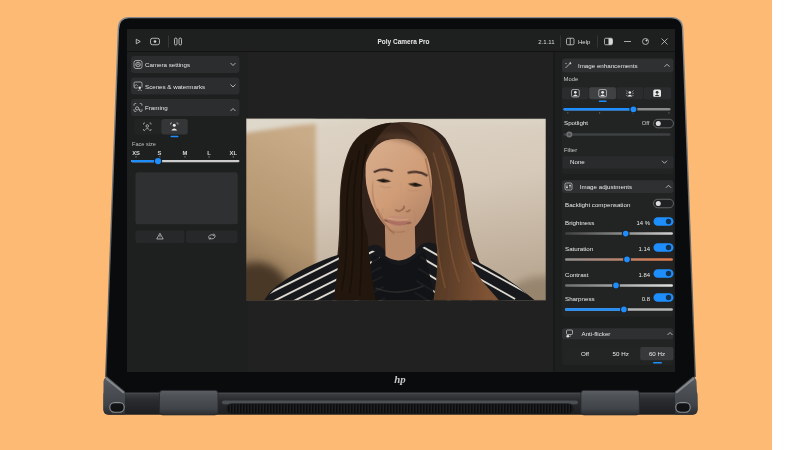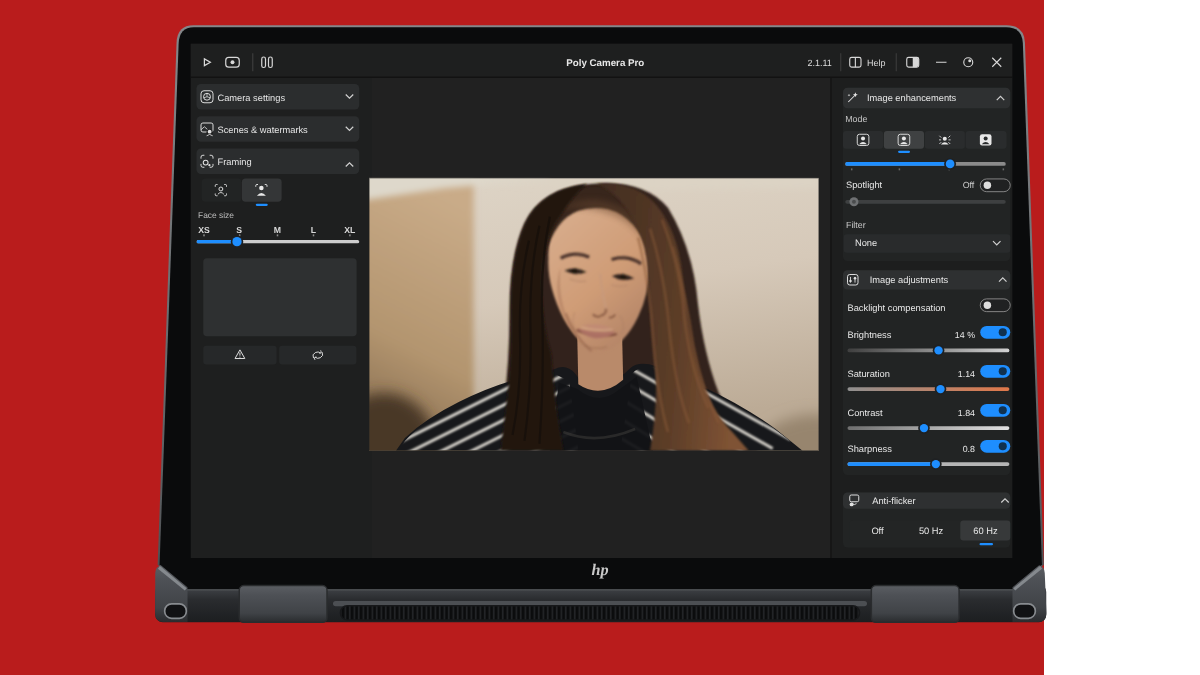--- a/index.html
+++ b/index.html
@@ -1,18 +1,18 @@
 <!DOCTYPE html>
 <html><head>
 <meta charset="utf-8">
 <style>
   * { margin:0; padding:0; box-sizing:border-box; }
   html,body { width:800px; height:450px; background:#ffffff; overflow:hidden;
     font-family:"Liberation Sans", sans-serif; }
-  #wrap { position:relative; width:696px; height:450px; background:#b91c1c; }
+  #wrap { position:relative; width:772px; height:450px; background:#fdba74; }
   #laptop { position:absolute; left:0; top:0; }
   #app { position:absolute; left:126.5px; top:29px; width:548px; height:343px; overflow:hidden; }
   #appin { position:absolute; left:0; top:0; width:1096px; height:686px;
     transform:scale(0.5); transform-origin:0 0; background:#1e1f1f; color:#e3e3e3;
     font-size:12.4px; }
   .abs { position:absolute; }
   .row { position:absolute; background:#2b2d2e; border-radius:6px; }
 </style>
 </head>
 <body>

